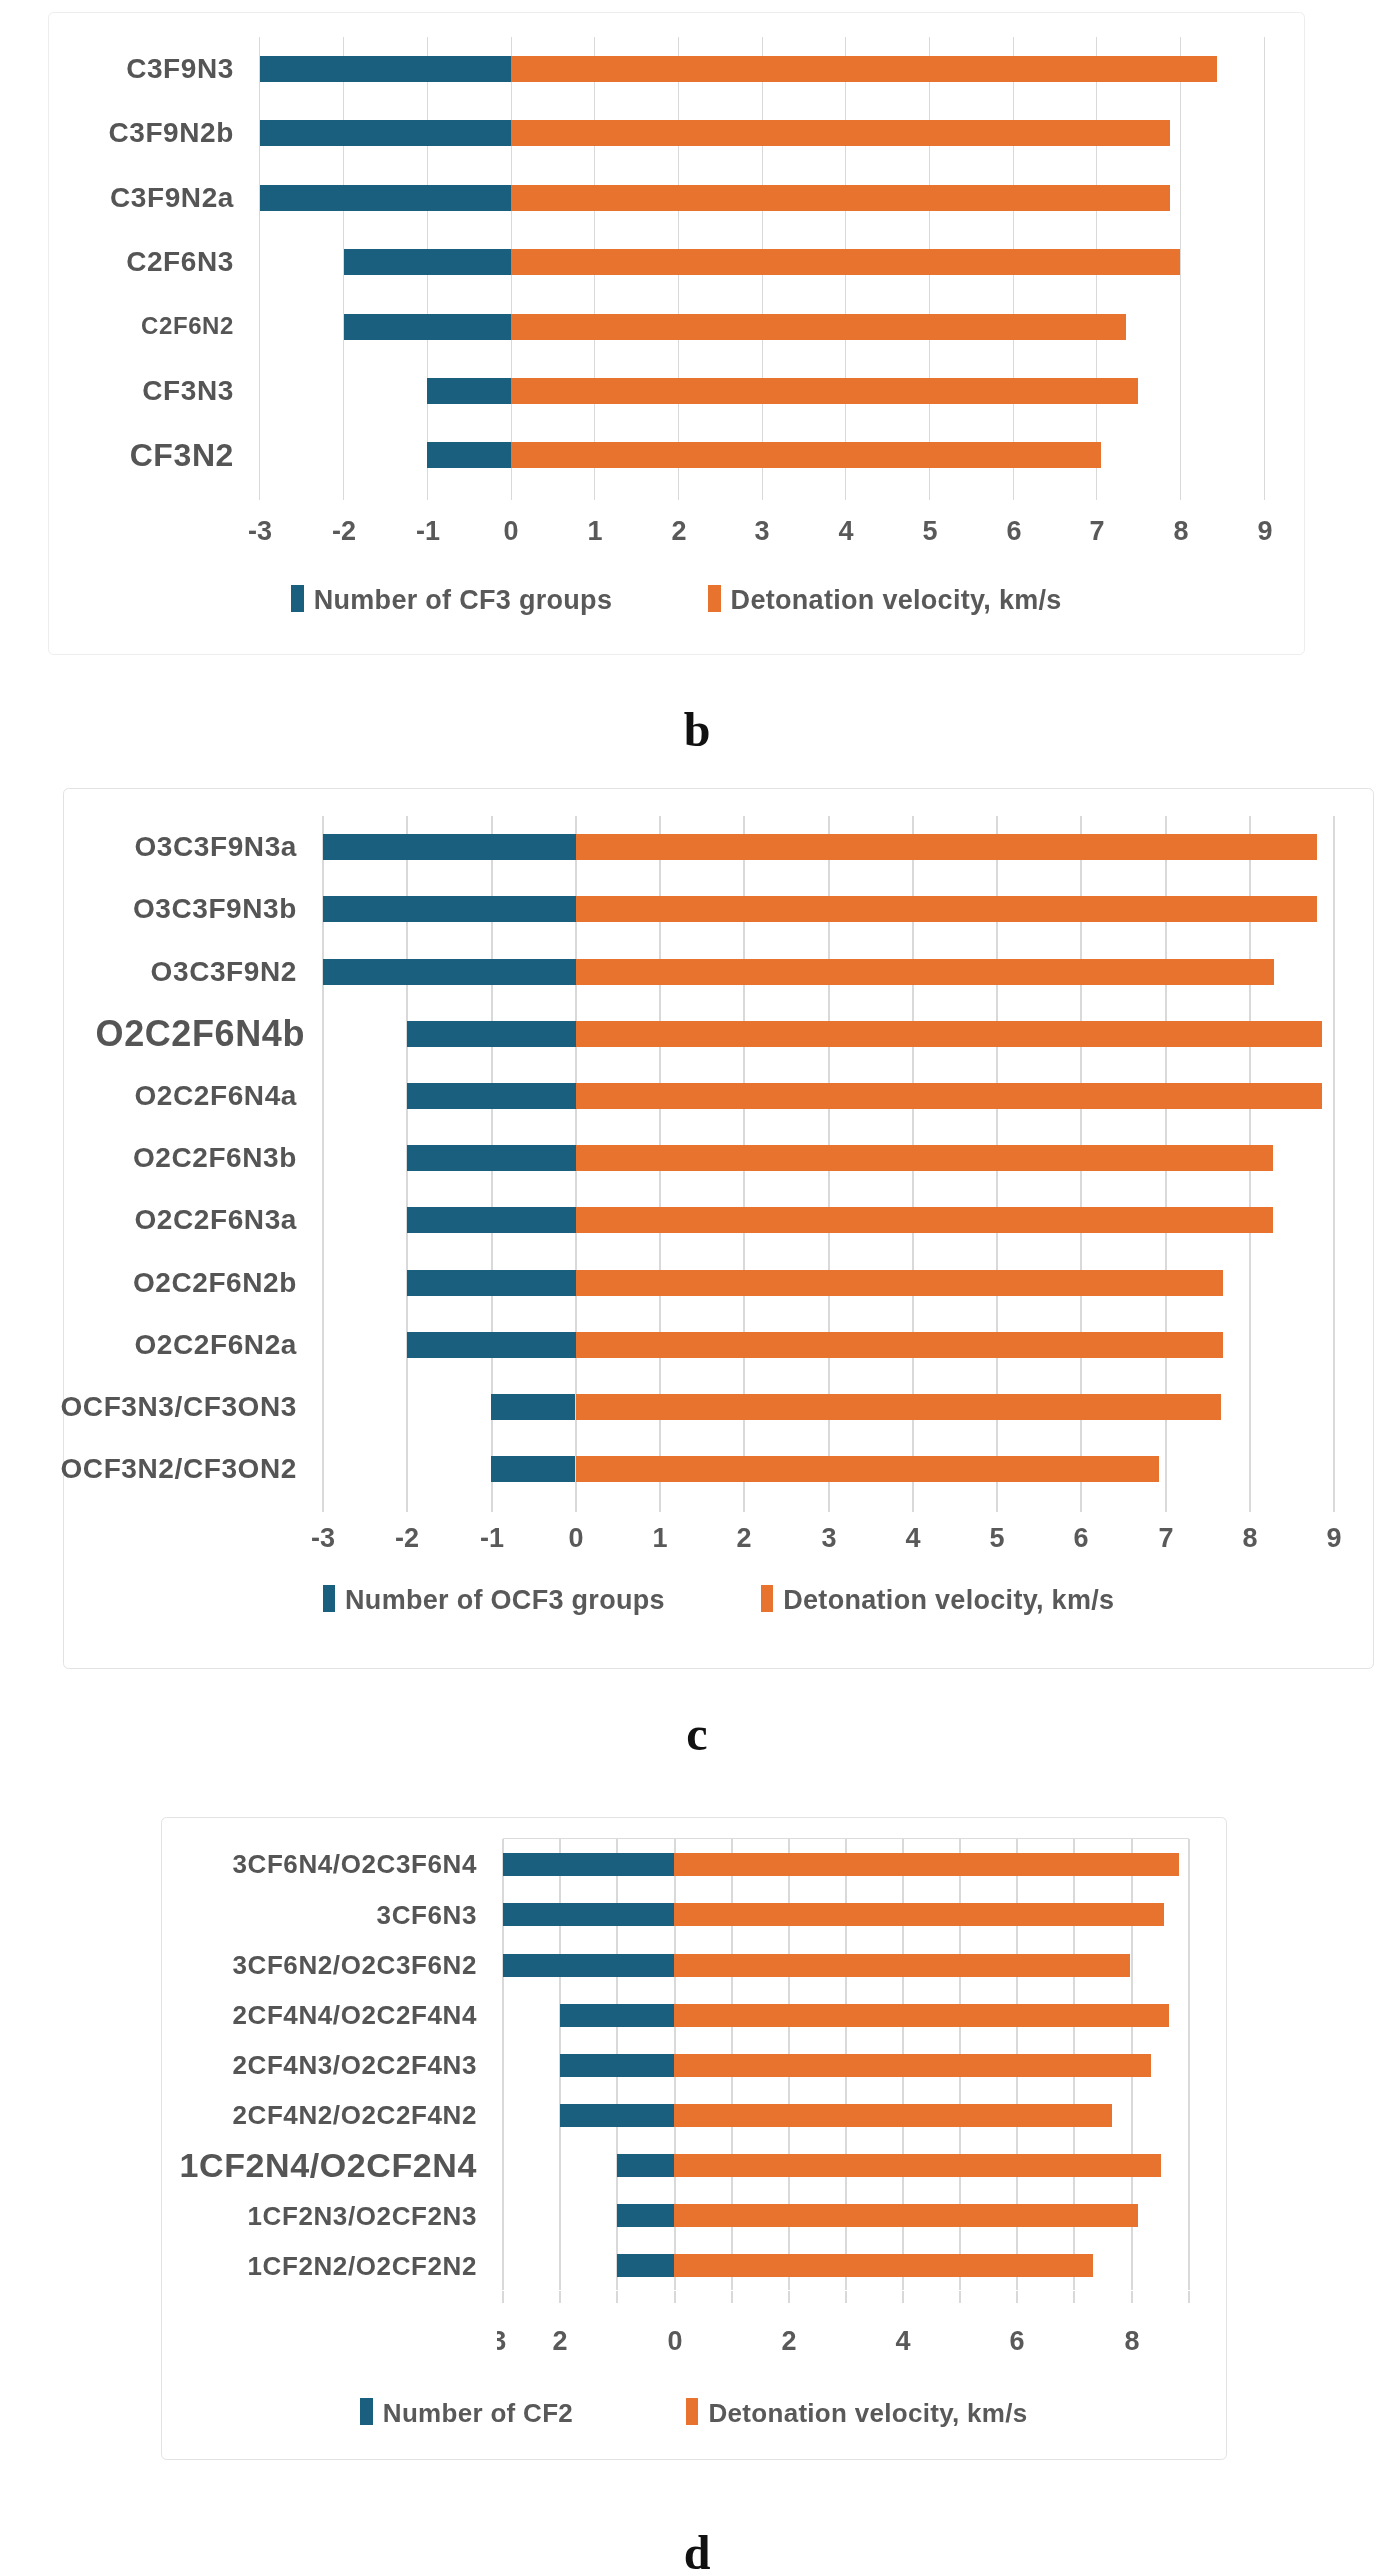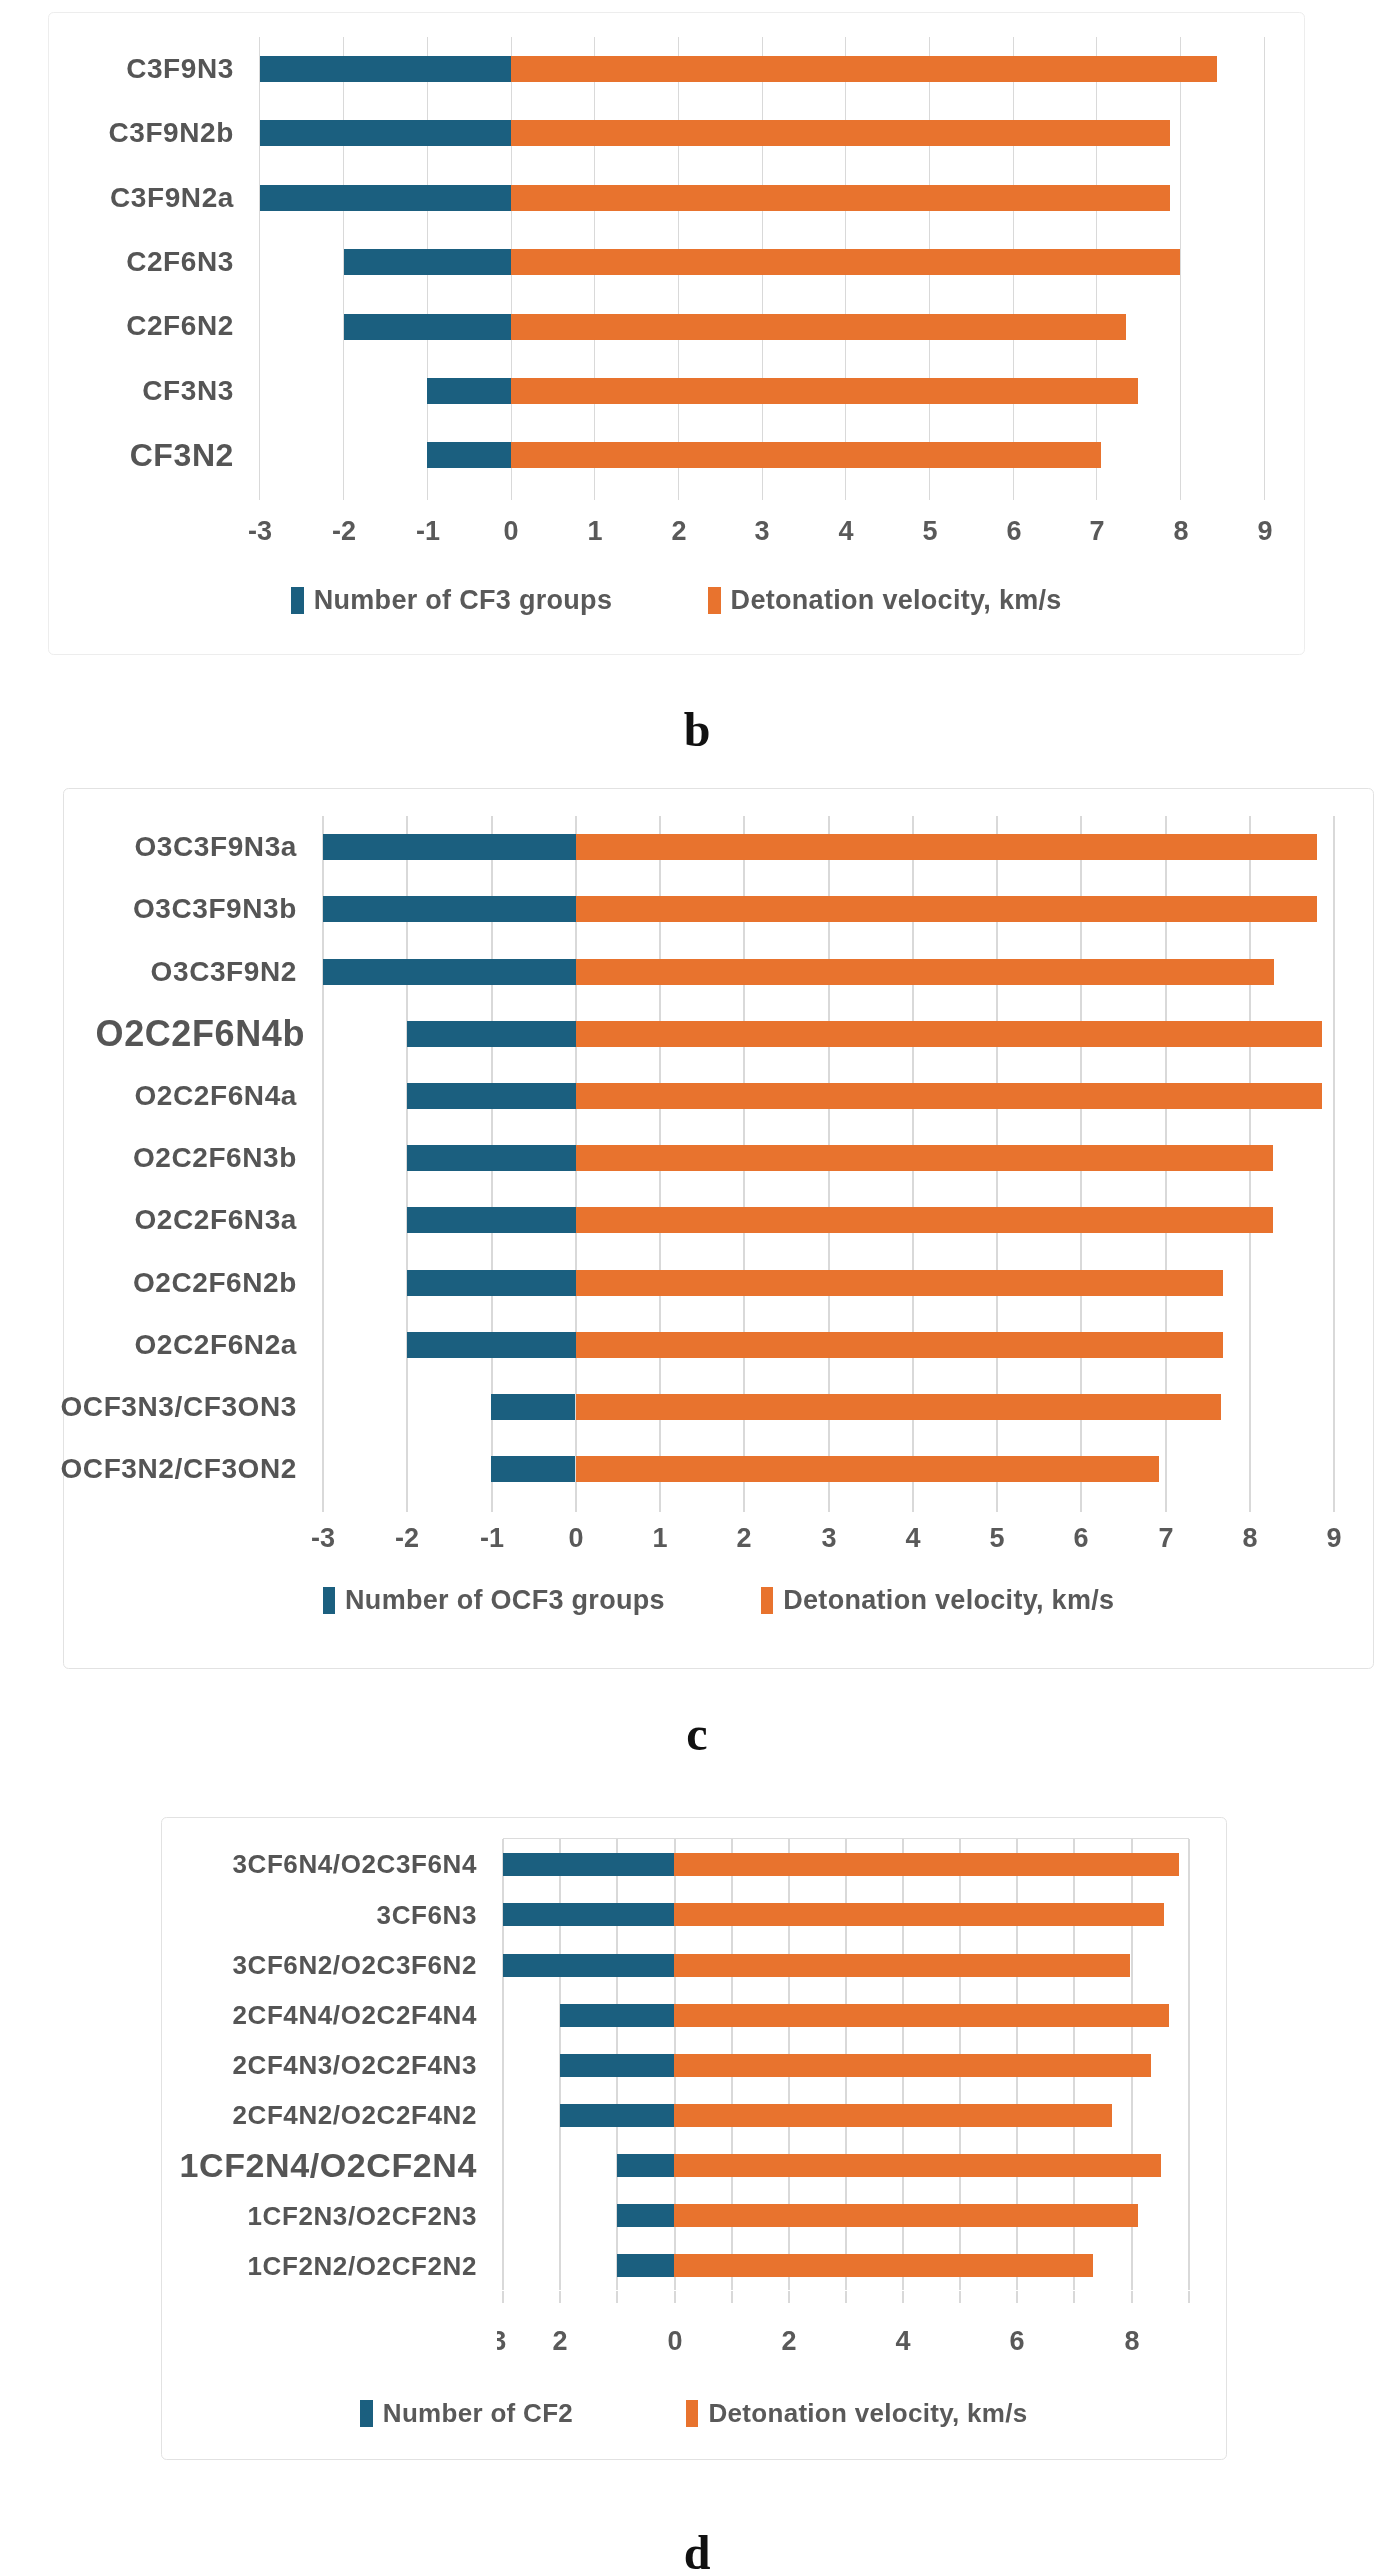--- a/index.html
+++ b/index.html
@@ -9,21 +9,21 @@
   .chart.faint{border-color:#ededed;}
   .grid{position:absolute;background:#d9d9d9;}
   .stub{position:absolute;background:#d9d9d9;}
   .topline{position:absolute;background:#dcdcdc;height:1.1px;}
   .bar{position:absolute;}
   .cat{position:absolute;display:flex;justify-content:flex-end;align-items:center;
        color:#555555;font-weight:bold;white-space:nowrap;letter-spacing:0.6px;}
   .tickl{position:absolute;text-align:center;color:#595959;font-weight:bold;font-size:27px;line-height:28px;}
   .tickl.clipped{overflow:hidden;}
   .legend{position:absolute;left:0;width:100%;display:flex;justify-content:center;align-items:center;}
-  .legend-item{display:flex;align-items:center;}
+  .legend-item{display:flex;align-items:flex-start;}
   .swatch{display:inline-block;width:12.4px;height:27px;margin-right:10px;}
   .legend-label{color:#595959;font-weight:bold;white-space:nowrap;letter-spacing:0.3px;}
   .caption{position:absolute;left:0;width:1394px;text-align:center;
            font-family:"Liberation Serif", serif;font-weight:bold;font-size:48px;line-height:52px;color:#111111;}
 </style>
 </head>
 <body>
 
 <div class="figure">
   <section class="chart faint" id="chart-b" style="left: 48px; top: 12.4px; width: 1257px; height: 643px;">
@@ -58,21 +58,21 @@
       <div class="bar" style="left: 462px; top: 43px; width: 706px; height: 26px; background: rgb(232, 115, 46);"></div>
       <div class="cat" style="left: 0px; width: 185px; top: 102px; height: 36px; font-size: 28px;">C3F9N2b</div>
       <div class="bar" style="left: 211px; top: 107px; width: 251px; height: 26px; background: rgb(27, 95, 127);"></div>
       <div class="bar" style="left: 462px; top: 107px; width: 659px; height: 26px; background: rgb(232, 115, 46);"></div>
       <div class="cat" style="left: 0px; width: 185px; top: 167px; height: 36px; font-size: 28px;">C3F9N2a</div>
       <div class="bar" style="left: 211px; top: 172px; width: 251px; height: 26px; background: rgb(27, 95, 127);"></div>
       <div class="bar" style="left: 462px; top: 172px; width: 659px; height: 26px; background: rgb(232, 115, 46);"></div>
       <div class="cat" style="left: 0px; width: 185px; top: 231px; height: 36px; font-size: 28px;">C2F6N3</div>
       <div class="bar" style="left: 295px; top: 236px; width: 167px; height: 26px; background: rgb(27, 95, 127);"></div>
       <div class="bar" style="left: 462px; top: 236px; width: 669px; height: 26px; background: rgb(232, 115, 46);"></div>
-      <div class="cat" style="left: 0px; width: 185px; top: 295px; height: 36px; font-size: 28px;">C2F6N2</div>
+      <div class="cat" style="left: 0px; width: 185px; top: 295px; height: 36px; font-size: 24px;">C2F6N2</div>
       <div class="bar" style="left: 295px; top: 301px; width: 167px; height: 26px; background: rgb(27, 95, 127);"></div>
       <div class="bar" style="left: 462px; top: 301px; width: 615px; height: 26px; background: rgb(232, 115, 46);"></div>
       <div class="cat" style="left: 0px; width: 185px; top: 360px; height: 36px; font-size: 28px;">CF3N3</div>
       <div class="bar" style="left: 378px; top: 365px; width: 84px; height: 26px; background: rgb(27, 95, 127);"></div>
       <div class="bar" style="left: 462px; top: 365px; width: 627px; height: 26px; background: rgb(232, 115, 46);"></div>
       <div class="cat" style="left: 0px; width: 185px; top: 424px; height: 36px; font-size: 32px;">CF3N2</div>
       <div class="bar" style="left: 378px; top: 429px; width: 84px; height: 26px; background: rgb(27, 95, 127);"></div>
       <div class="bar" style="left: 462px; top: 429px; width: 590px; height: 26px; background: rgb(232, 115, 46);"></div>
       <div class="tickl" style="left: 177px; top: 504px; width: 68px;">-3</div>
       <div class="tickl" style="left: 261px; top: 504px; width: 68px;">-2</div>

